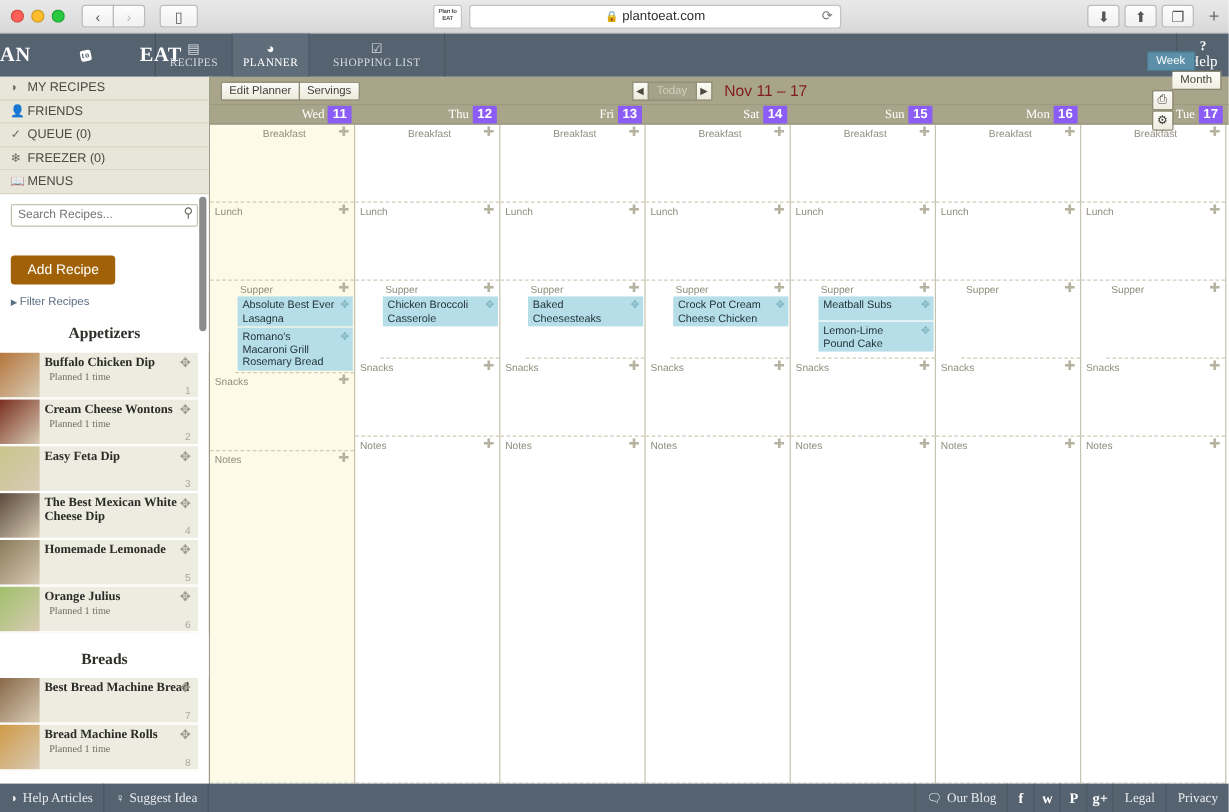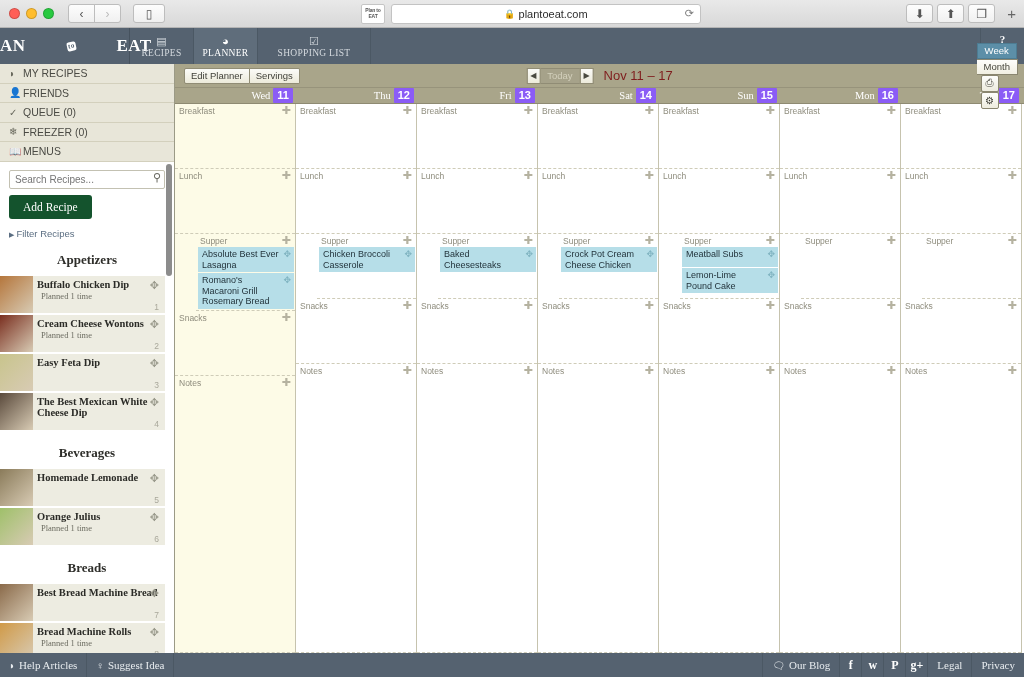--- a/index.html
+++ b/index.html
@@ -124,24 +124,24 @@
     width: 100%; height: 19px;
     border: 1px solid #c3c1b2; border-radius: 2px;
     font-size: 10px; color: #8b8b84; padding: 0 3px 0 5px;
     font-family: "Liberation Sans", sans-serif;
     background: #fff; outline: none;
   }
   #search-icon {
     position: absolute; right: 4px; top: 2px; font-size: 11px; color: #6a6a62;
   }
   #add-recipe-btn {
-    margin: 6px 0 0 0; background: #14532d; color: #fff;
+    margin: 24px 0 0 0; background: #a16207; color: #fff;
     border: none; border-radius: 3px;
     font-size: 11.5px; padding: 6px 14px;
-    font-family: Liberation Serif, serif; cursor: pointer;
+    font-family: Liberation Sans, sans-serif; cursor: pointer;
   }
   #filter-recipes {
     margin-top: 9px; font-size: 9.5px; color: #5b6e82; cursor: pointer;
   }
   #filter-recipes .caret { font-size: 7px; margin-right: 2px; }
   .cat-header {
     text-align: center; font-family: "Liberation Serif", serif;
     font-weight: bold; font-size: 13px; color: #2e2e2a;
     padding: 13px 0 8px 0; background: #fff;
   }
@@ -211,21 +211,21 @@
     margin-left: 10px; font-size: 13px; color: #7f1d1d;
     font-family: "Liberation Sans", sans-serif;
   }
   #tb-right { position: absolute; right: 6px; display: flex; align-items: flex-start; flex-direction: column; }
   .seg-btn {
     height: 16px; padding: 0 7px; font-size: 9.5px;
     display: flex; align-items: center;
     border: 1px solid #8a8670; cursor: pointer;
   }
   .seg-btn.active { background: #5c8fa8; color: #fff; border-color: #4d7c92; }
-  .seg-btn.inactive { background: linear-gradient(#fdfdfb,#f1efe2); color: #45453c; border-left: none; }
+  .seg-btn.inactive { background: linear-gradient(#fdfdfb,#f1efe2); color: #45453c; border-left: none; margin-left: 21px; }
   .icon-btn {
     width: 18px; height: 17px; margin-left: 4px;
     background: linear-gradient(#fdfdfb,#eeecdf);
     border: 1px solid #8a8670; border-radius: 2px;
     display: flex; align-items: center; justify-content: center;
     font-size: 10px; color: #3a3a33; cursor: pointer;
   }
 
   #day-header {
     height: 16px; background: #a9a58a; display: flex;
@@ -245,21 +245,21 @@
   }
 
   #grid-wrap { flex: 1; display: flex; overflow: hidden; background: #fff; }
   .day-col {
     width: 121px; flex: 0 0 121px;
     border-right: 1px solid #c6c3ae;
     display: flex; flex-direction: column;
   }
   .day-col.today { background: #fdfbe7; }
   .meal-block { border-bottom: 1px dashed #cfccb8; position: relative; }
-  .meal-block.breakfast { height: 65px; }
+  .meal-block.breakfast { height: 65px; text-align: center; }
   .meal-block.lunch { height: 65px; }
   .meal-block.supper { flex: 0 0 auto; min-height: 65px; margin-left: 21px; }
   .meal-block.snacks { height: 65px; }
   .meal-block.notes { flex: 1; }
   .meal-label {
     font-size: 8.5px; color: #8f8d7e; padding: 2px 0 0 4px;
     font-family: "Liberation Sans", sans-serif;
   }
   .plus-icon {
     position: absolute; right: 4px; top: 1px;
@@ -418,21 +418,20 @@
           <div class="recipe-num">3</div>
         </div>
         <div class="recipe-row">
           <div class="recipe-thumb" style="background:linear-gradient(135deg,#5a4a3c,#d8cbb4)"></div>
           <div class="recipe-info">
             <div class="recipe-title">The Best Mexican White Cheese Dip</div>
           </div>
           <div class="drag-handle">✥</div>
           <div class="recipe-num">4</div>
         </div>
-        <div class="cat-header">Beverages</div>
         <div class="recipe-row">
           <div class="recipe-thumb" style="background:linear-gradient(135deg,#8a7b5a,#d8cbb4)"></div>
           <div class="recipe-info">
             <div class="recipe-title">Homemade Lemonade</div>
           </div>
           <div class="drag-handle">✥</div>
           <div class="recipe-num">5</div>
         </div>
         <div class="recipe-row">
           <div class="recipe-thumb" style="background:linear-gradient(135deg,#9fc06a,#d8cbb4)"></div>

